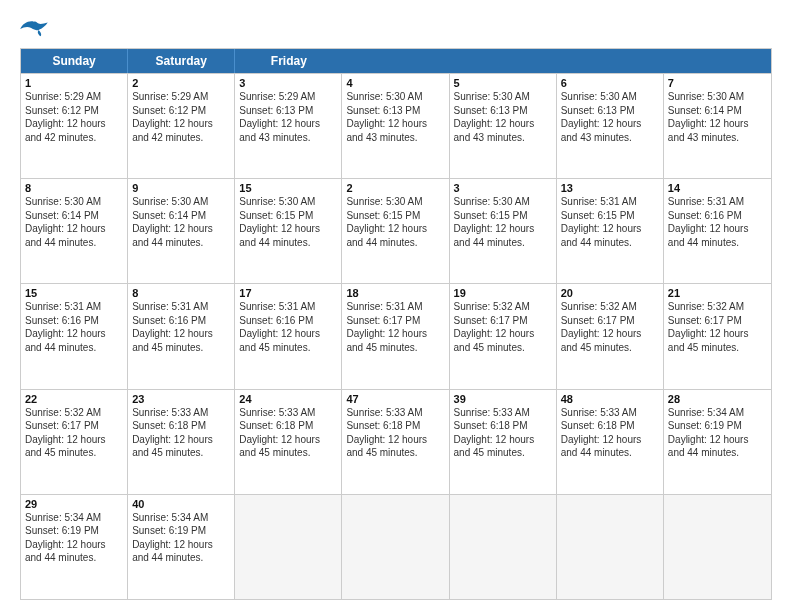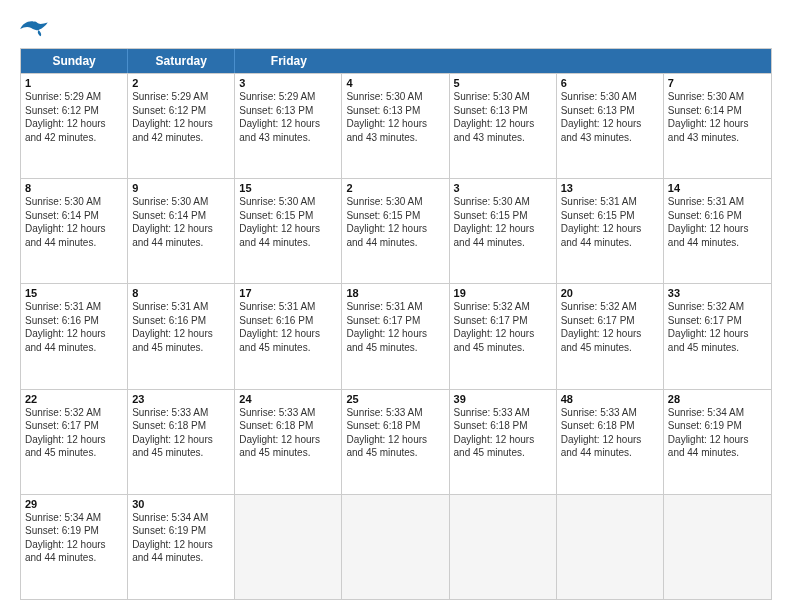--- a/index.html
+++ b/index.html
@@ -246,21 +246,21 @@
 Sunset: 6:17 PM
 Daylight: 12 hours and 45 minutes.</div>
           </div>
           <div class="cal-cell">
             <span class="day-num">20</span>
             <div class="cell-text" style="white-space: pre-line;">Sunrise: 5:32 AM
 Sunset: 6:17 PM
 Daylight: 12 hours and 45 minutes.</div>
           </div>
           <div class="cal-cell">
-            <span class="day-num">33</span>
+            <span class="day-num">21</span>
             <div class="cell-text" style="white-space: pre-line;">Sunrise: 5:32 AM
 Sunset: 6:17 PM
 Daylight: 12 hours and 45 minutes.</div>
           </div>
         </div>
         <div class="cal-week">
           <div class="cal-cell">
             <span class="day-num">22</span>
             <div class="cell-text" style="white-space: pre-line;">Sunrise: 5:32 AM
 Sunset: 6:17 PM
@@ -272,21 +272,21 @@
 Sunset: 6:18 PM
 Daylight: 12 hours and 45 minutes.</div>
           </div>
           <div class="cal-cell">
             <span class="day-num">24</span>
             <div class="cell-text" style="white-space: pre-line;">Sunrise: 5:33 AM
 Sunset: 6:18 PM
 Daylight: 12 hours and 45 minutes.</div>
           </div>
           <div class="cal-cell">
-            <span class="day-num">25</span>
+            <span class="day-num">47</span>
             <div class="cell-text" style="white-space: pre-line;">Sunrise: 5:33 AM
 Sunset: 6:18 PM
 Daylight: 12 hours and 45 minutes.</div>
           </div>
           <div class="cal-cell">
             <span class="day-num">39</span>
             <div class="cell-text" style="white-space: pre-line;">Sunrise: 5:33 AM
 Sunset: 6:18 PM
 Daylight: 12 hours and 45 minutes.</div>
           </div>
@@ -304,21 +304,21 @@
           </div>
         </div>
         <div class="cal-week">
           <div class="cal-cell">
             <span class="day-num">29</span>
             <div class="cell-text" style="white-space: pre-line;">Sunrise: 5:34 AM
 Sunset: 6:19 PM
 Daylight: 12 hours and 44 minutes.</div>
           </div>
           <div class="cal-cell">
-            <span class="day-num">30</span>
+            <span class="day-num">40</span>
             <div class="cell-text" style="white-space: pre-line;">Sunrise: 5:34 AM
 Sunset: 6:19 PM
 Daylight: 12 hours and 44 minutes.</div>
           </div>
           <div class="cal-cell empty"></div>
           <div class="cal-cell empty"></div>
           <div class="cal-cell empty"></div>
           <div class="cal-cell empty"></div>
           <div class="cal-cell empty"></div>
         </div>

